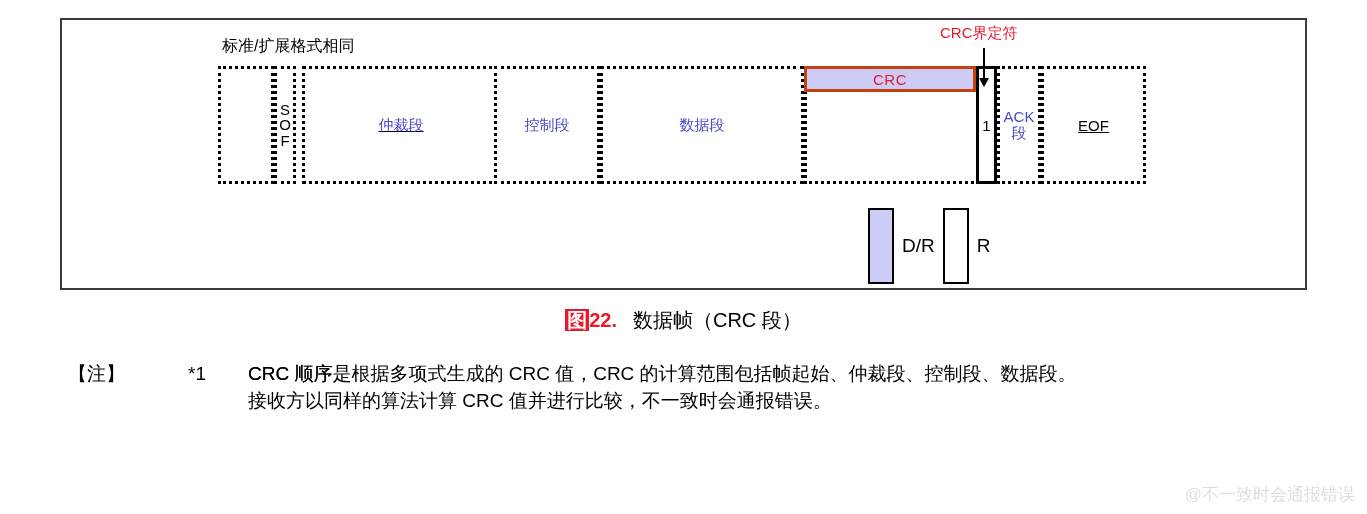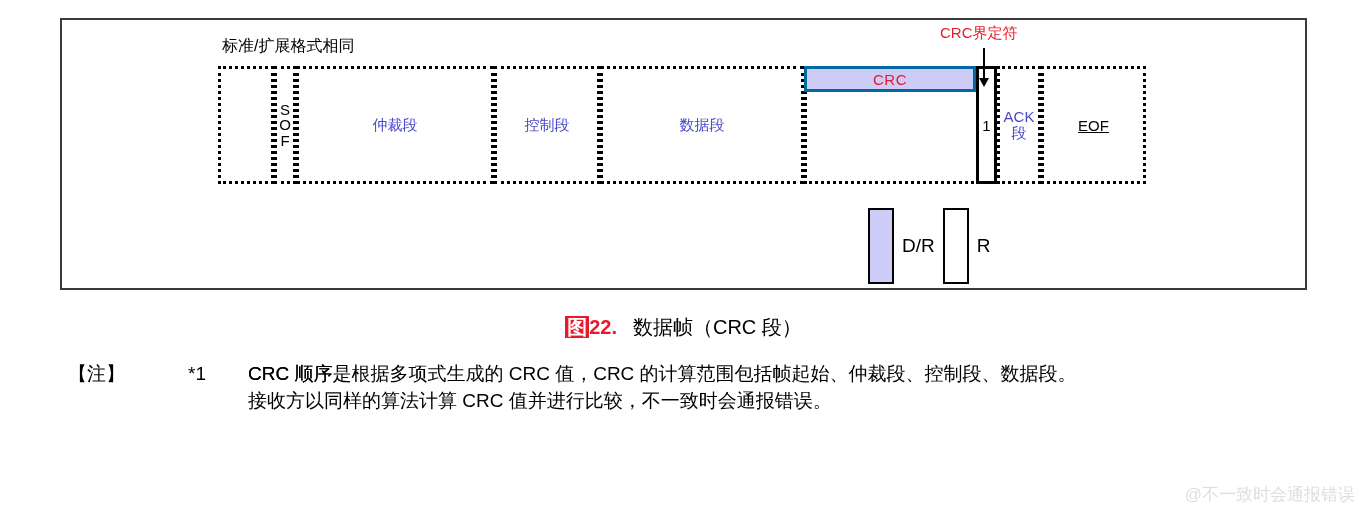--- a/index.html
+++ b/index.html
@@ -96,21 +96,21 @@
     height: 118px;
     box-sizing: border-box;
   }
   #crc-header {
     position: absolute;
     left: 0;
     top: 0;
     width: 172px;
     height: 26px;
     box-sizing: border-box;
-    border: 3px solid #0369a1;
+    border: 3px solid #c2410c;
     background: #ccccf6;
     display: flex;
     align-items: center;
     justify-content: center;
     text-align: center;
   }
   #crc-header-label {
     font-size: 15px;
     color: #e8192c;
     letter-spacing: .5px;
@@ -199,21 +199,21 @@
   .legend-text {
     font-size: 19px;
     margin: 0 8px;
     color: #000;
   }
 
   
   #figure-caption {
     position: absolute;
     left: 0;
-    top: 314px;
+    top: 307px;
     width: 1367px;
     text-align: center;
     font-size: 20px;
     white-space: nowrap;
   }
   #caption-badge {
     background: #e8192c;
     color: #ffffff;
     padding: 0 2px;
     font-weight: bold;
@@ -271,21 +271,21 @@
   <div class="field" style="left:0px; width:56px;"></div>
 
   <div class="field" style="left:56px; width:22px;">
     <div class="sof-stack">
       <span>S</span>
       <span>O</span>
       <span>F</span>
     </div>
   </div>
 
-  <div class="field" style="left:78px; width:198px;">
+  <div class="field" style="left:84px; width:198px;text-decoration:underline;">
     <span class="field-label">仲裁段</span>
   </div>
 
   <div class="field" style="left:276px; width:106px;">
     <span class="field-label">控制段</span>
   </div>
 
   <div class="field" style="left:382px; width:204px;">
     <span class="field-label">数据段</span>
   </div>

